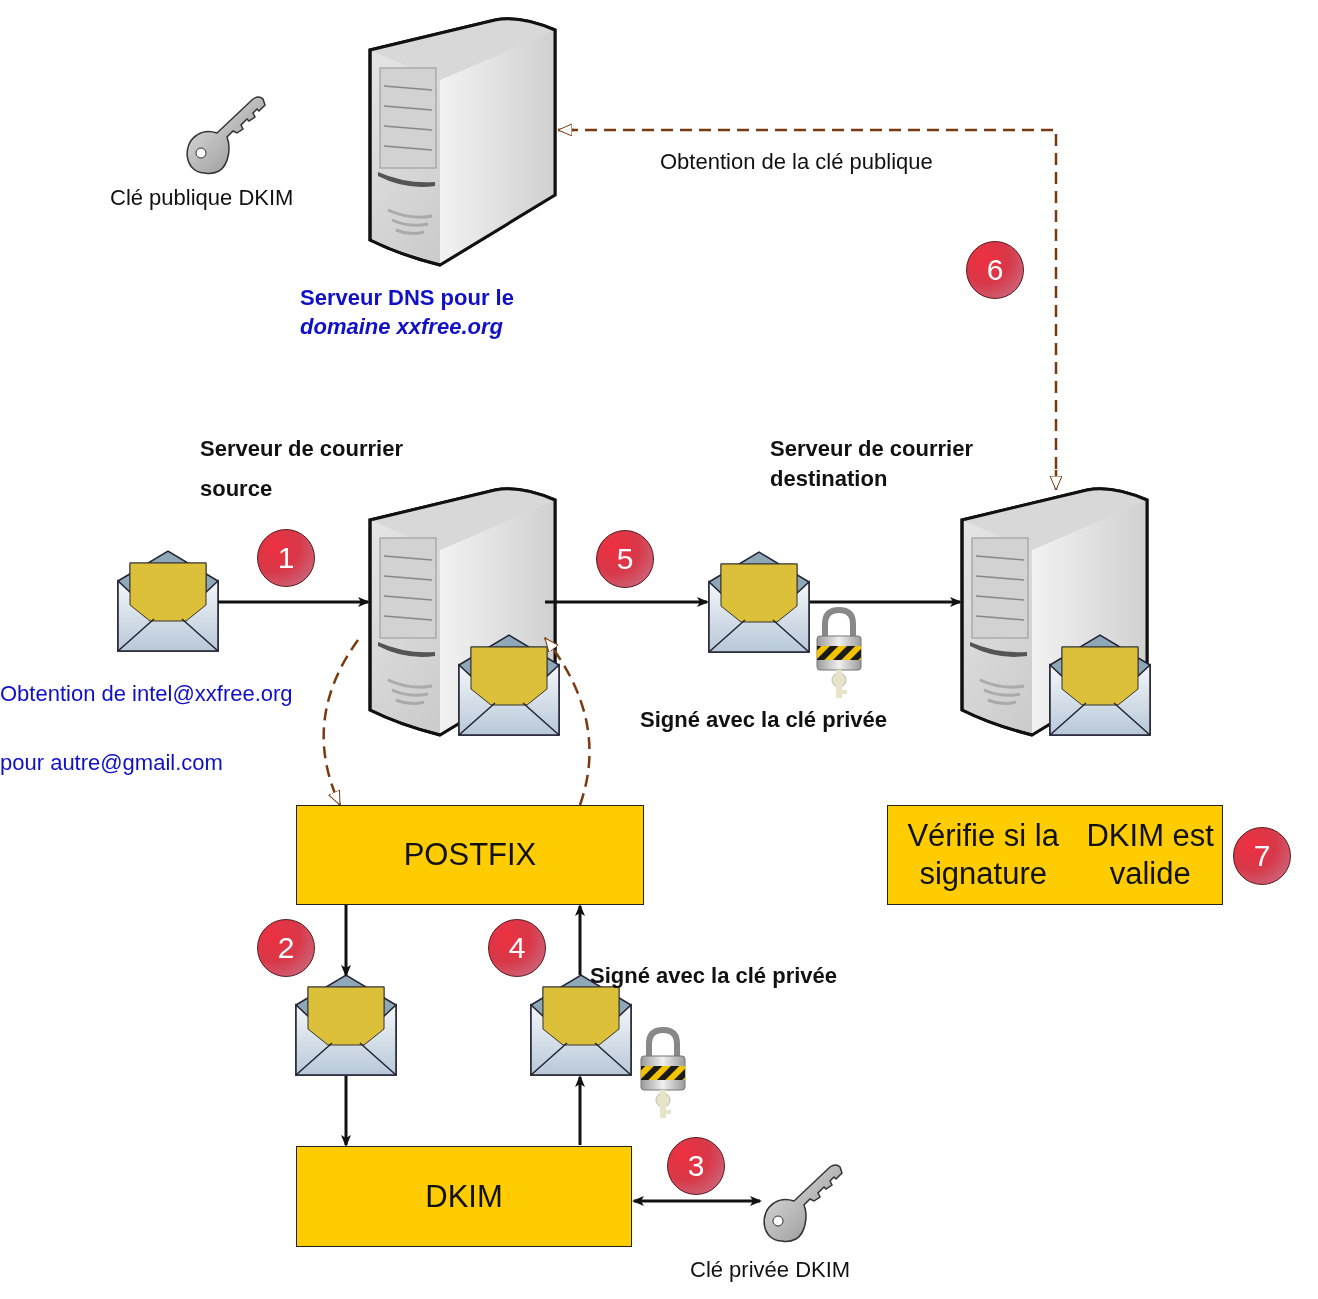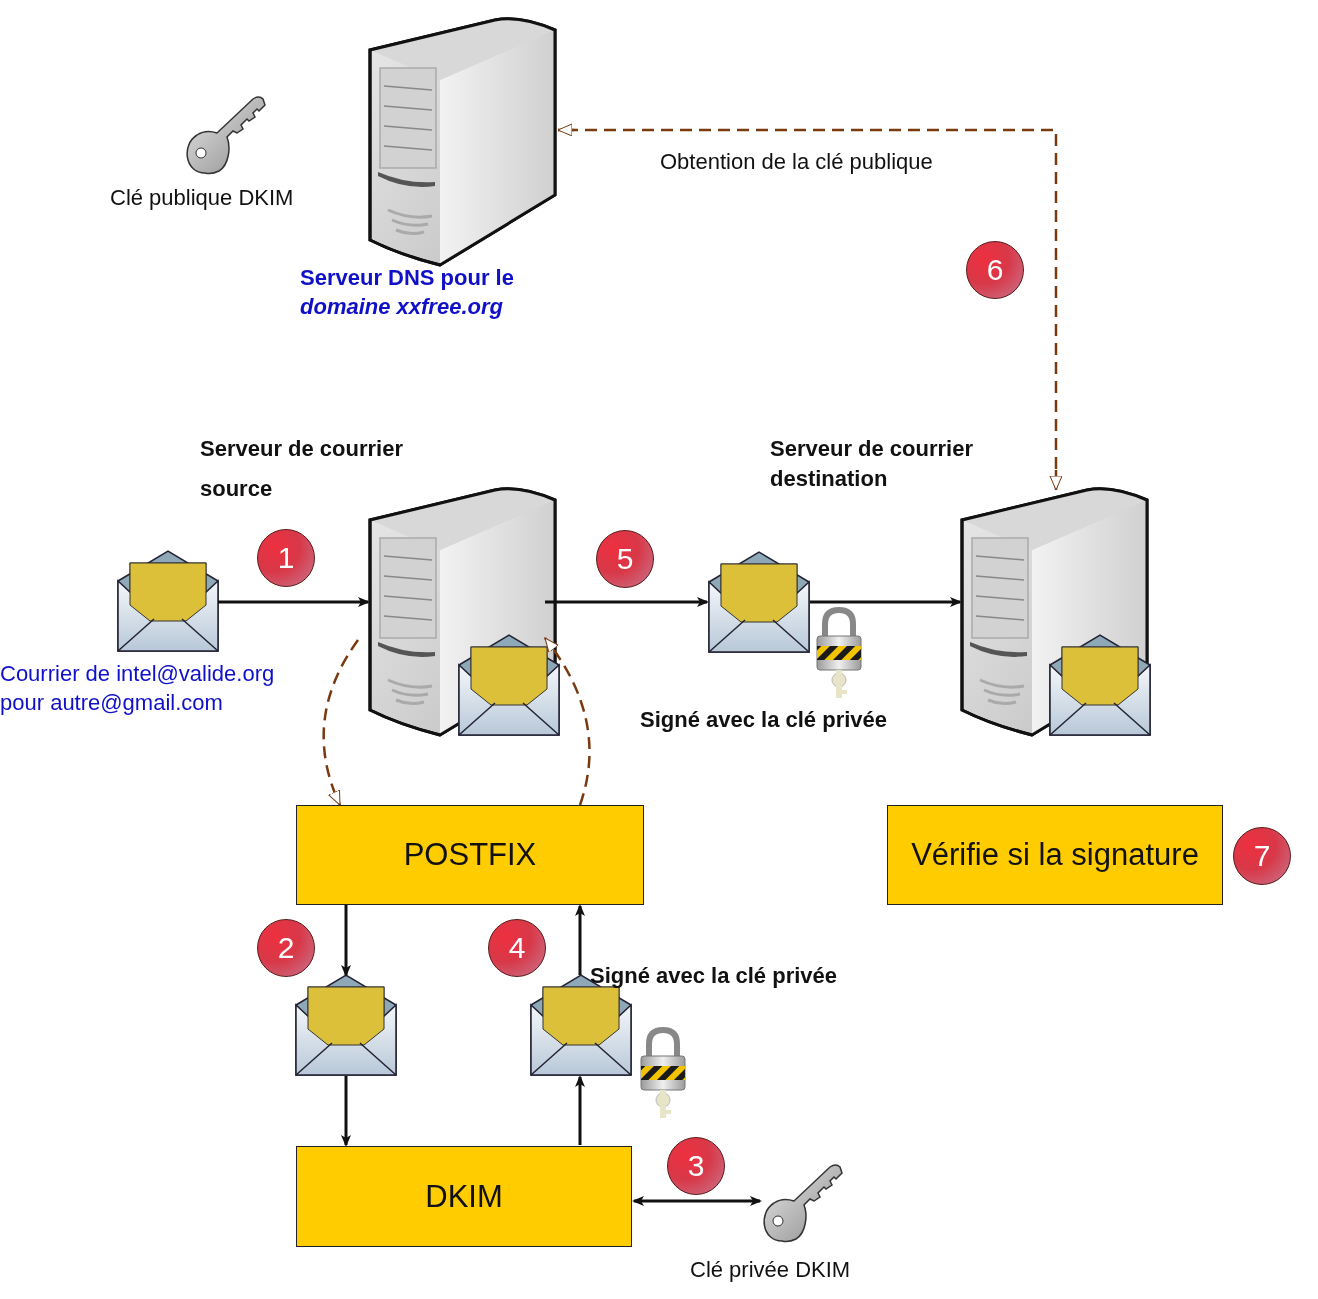--- a/index.html
+++ b/index.html
@@ -1,21 +1,21 @@
 <!DOCTYPE html>
 <html><head>
 <meta charset="utf-8">
 <style>
   html, body { margin:0; padding:0; background:#ffffff; }
   body { width:1318px; height:1299px; position:relative; overflow:hidden; font-family:"Liberation Sans", sans-serif; }
   svg.canvas { position:absolute; left:0; top:0; }
   .lbl { position:absolute; text-align:left; white-space:nowrap; color:#111; }
   .plain { font-size:22px; }
   .bold { font-size:22px; font-weight:bold; }
-  .blue { color:#1010c8; }
+  .blue { color:#1010c8;margin-top:20px; }
   .box { position:absolute; background:#ffcc00; border:1.5px solid #222; display:flex; align-items:center; justify-content:center; text-align:center; color:#111; box-sizing:border-box; }
   .box.big { font-size:31px; line-height:38px; }
   .badge { position:absolute; width:58px; height:58px; border-radius:50%; background:radial-gradient(circle at 30% 30%, #ee3040 0%, #d83848 45%, #c87890 100%); border:1.5px solid #5a1a1a; color:#fff; font-size:30px; display:flex; align-items:center; justify-content:center; box-sizing:border-box; }
 </style>
 </head>
 <body>
 
 <svg class="canvas" width="1318" height="1299" viewBox="0 0 1318 1299">
   <defs>
     <marker id="arrowBlack" markerWidth="12" markerHeight="12" refX="10" refY="5" orient="auto" markerUnits="userSpaceOnUse">
@@ -129,35 +129,36 @@
 <div class="lbl plain" style="left:110px;top:185px;width:230px;">Clé publique DKIM</div>
 <div class="lbl bold blue" style="left:300px;top:265px;width:300px;">Serveur DNS pour le</div>
 <div class="lbl bold blue" style="left:300px;top:294px;width:300px;font-style:italic;">domaine xxfree.org</div>
 <div class="lbl plain" style="left:660px;top:149px;width:350px;">Obtention de la clé publique</div>
 
 <div class="lbl bold" style="left:200px;top:436px;width:280px;">Serveur de courrier</div>
 <div class="lbl bold" style="left:200px;top:476px;width:280px;">source</div>
 <div class="lbl bold" style="left:770px;top:436px;width:280px;">Serveur de courrier</div>
 <div class="lbl bold" style="left:770px;top:466px;width:280px;">destination</div>
 
-<div class="lbl plain blue" style="left:0px;top:661px;width:336px;">Courrier de intel@valide.org</div>
-<div class="lbl plain blue" style="left:0px;top:690px;width:336px;">pour autre@gmail.com</div>
+<div class="lbl plain blue" style="left:0px;top:661px;width:336px;">Obtention de intel@xxfree.org</div>
+<div class="lbl plain blue" style="left:0px;top:730px;width:336px;">pour autre@gmail.com</div>
 
 <div class="lbl bold" style="left:640px;top:707px;width:300px;">Signé avec la clé privée</div>
 <div class="lbl bold" style="left:590px;top:963px;width:300px;">Signé avec la clé privée</div>
 <div class="lbl plain" style="left:690px;top:1257px;width:230px;">Clé privée DKIM</div>
 
 <div class="box big" style="left:296px;top:805px;width:348px;height:100px;">
   <span>POSTFIX</span>
 </div>
 <div class="box big" style="left:296px;top:1146px;width:336px;height:101px;">
   <span>DKIM</span>
 </div>
 <div class="box big" style="left:887px;top:805px;width:336px;height:100px;">
   <span>Vérifie si la signature</span>
+  <span>DKIM est valide</span>
 </div>
 
 <div class="badge" style="left:257px;top:529px;">1</div>
 <div class="badge" style="left:257px;top:919px;">2</div>
 <div class="badge" style="left:667px;top:1137px;">3</div>
 <div class="badge" style="left:488px;top:919px;">4</div>
 <div class="badge" style="left:596px;top:530px;">5</div>
 <div class="badge" style="left:966px;top:241px;">6</div>
 <div class="badge" style="left:1233px;top:827px;">7</div>
 

